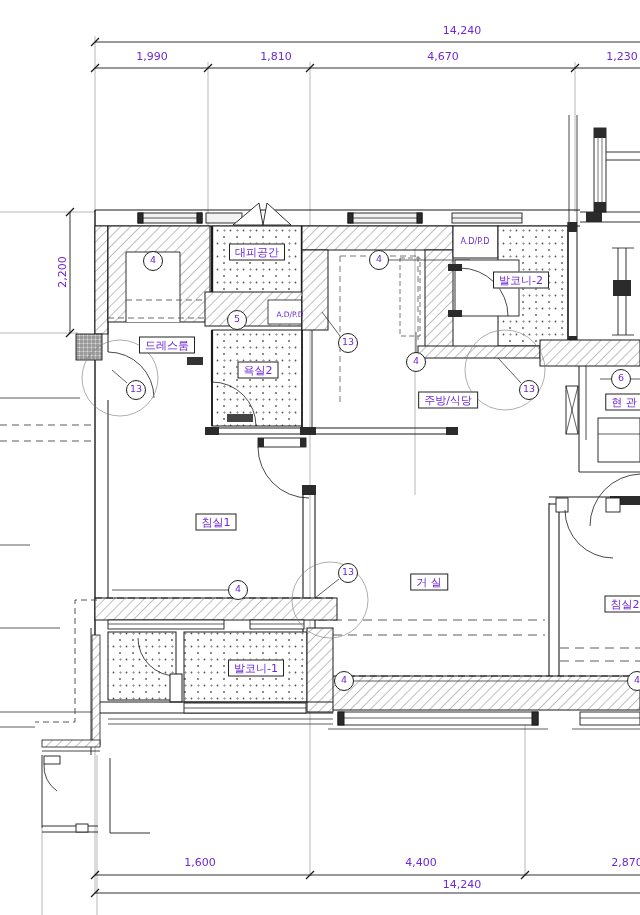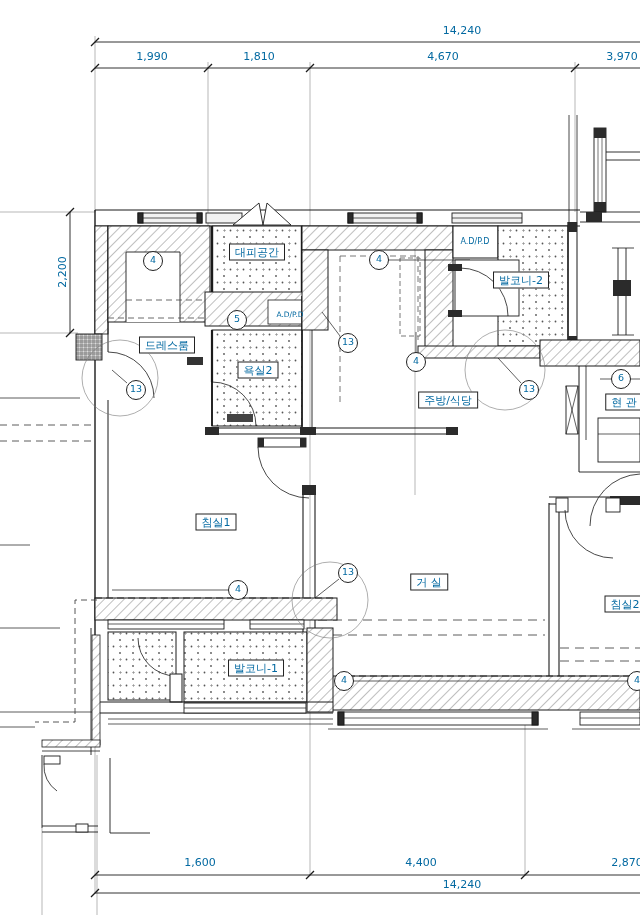--- a/index.html
+++ b/index.html
@@ -1,17 +1,17 @@
 <!DOCTYPE html>
 <html><head>
 <meta charset="utf-8">
 <style>
   html,body{margin:0;padding:0;background:#fff;}
   .sheet{position:relative;width:640px;height:915px;background:#fff;overflow:hidden;
-         font-family:"DejaVu Sans","Liberation Sans",sans-serif;color:#0369a1;}
+         font-family:"DejaVu Sans","Liberation Sans",sans-serif;color:#6d28d9;}
   .sheet svg{position:absolute;left:0;top:0;}
   .lbl{position:absolute;transform:translate(-50%,-50%);font-size:11px;white-space:nowrap;z-index:3;}
   .box{border:1px solid #222;background:#fff;padding:0 5px;line-height:15px;}
   .vert{transform:translate(-50%,-50%) rotate(-90deg);}
   .tiny{font-size:8px;letter-spacing:0;}
   .tiny2{font-size:7.5px;}
   .circ{position:absolute;transform:translate(-50%,-50%);width:18px;height:18px;border:1.2px solid #222;
         border-radius:50%;background:#fff;font-size:9.5px;line-height:16px;text-align:center;z-index:4;}
 </style>
 </head>
@@ -282,23 +282,23 @@
       <circle cx="460" cy="684" r="0"></circle>
       <circle cx="453" cy="434" r="0"></circle>
       <circle cx="475" cy="645" r="0"></circle>
       <circle cx="470" cy="400" r="0"></circle>
       <circle cx="330" cy="600" r="38" stroke="#777" stroke-width="0.6"></circle>
     </g>
   </svg>
 
   <div class="lbl" style="left:462px;top:30px">14,240</div>
   <div class="lbl" style="left:152px;top:56px">1,990</div>
-  <div class="lbl" style="left:259px;top:56px">1,810</div>
+  <div class="lbl" style="left:276px;top:56px">1,810</div>
   <div class="lbl" style="left:443px;top:56px">4,670</div>
-  <div class="lbl" style="left:622px;top:56px">3,970</div>
+  <div class="lbl" style="left:622px;top:56px">1,230</div>
   <div class="lbl vert" style="left:62px;top:272px">2,200</div>
   <div class="lbl" style="left:200px;top:862px">1,600</div>
   <div class="lbl" style="left:421px;top:862px">4,400</div>
   <div class="lbl" style="left:627px;top:862px">2,870</div>
   <div class="lbl" style="left:462px;top:884px">14,240</div>
 
   <div class="lbl box" style="left:257px;top:252px">대피공간</div>
   <div class="lbl box" style="left:167px;top:345px">드레스룸</div>
   <div class="lbl box" style="left:258px;top:370px">욕실2</div>
   <div class="lbl box" style="left:521px;top:280px">발코니-2</div>

